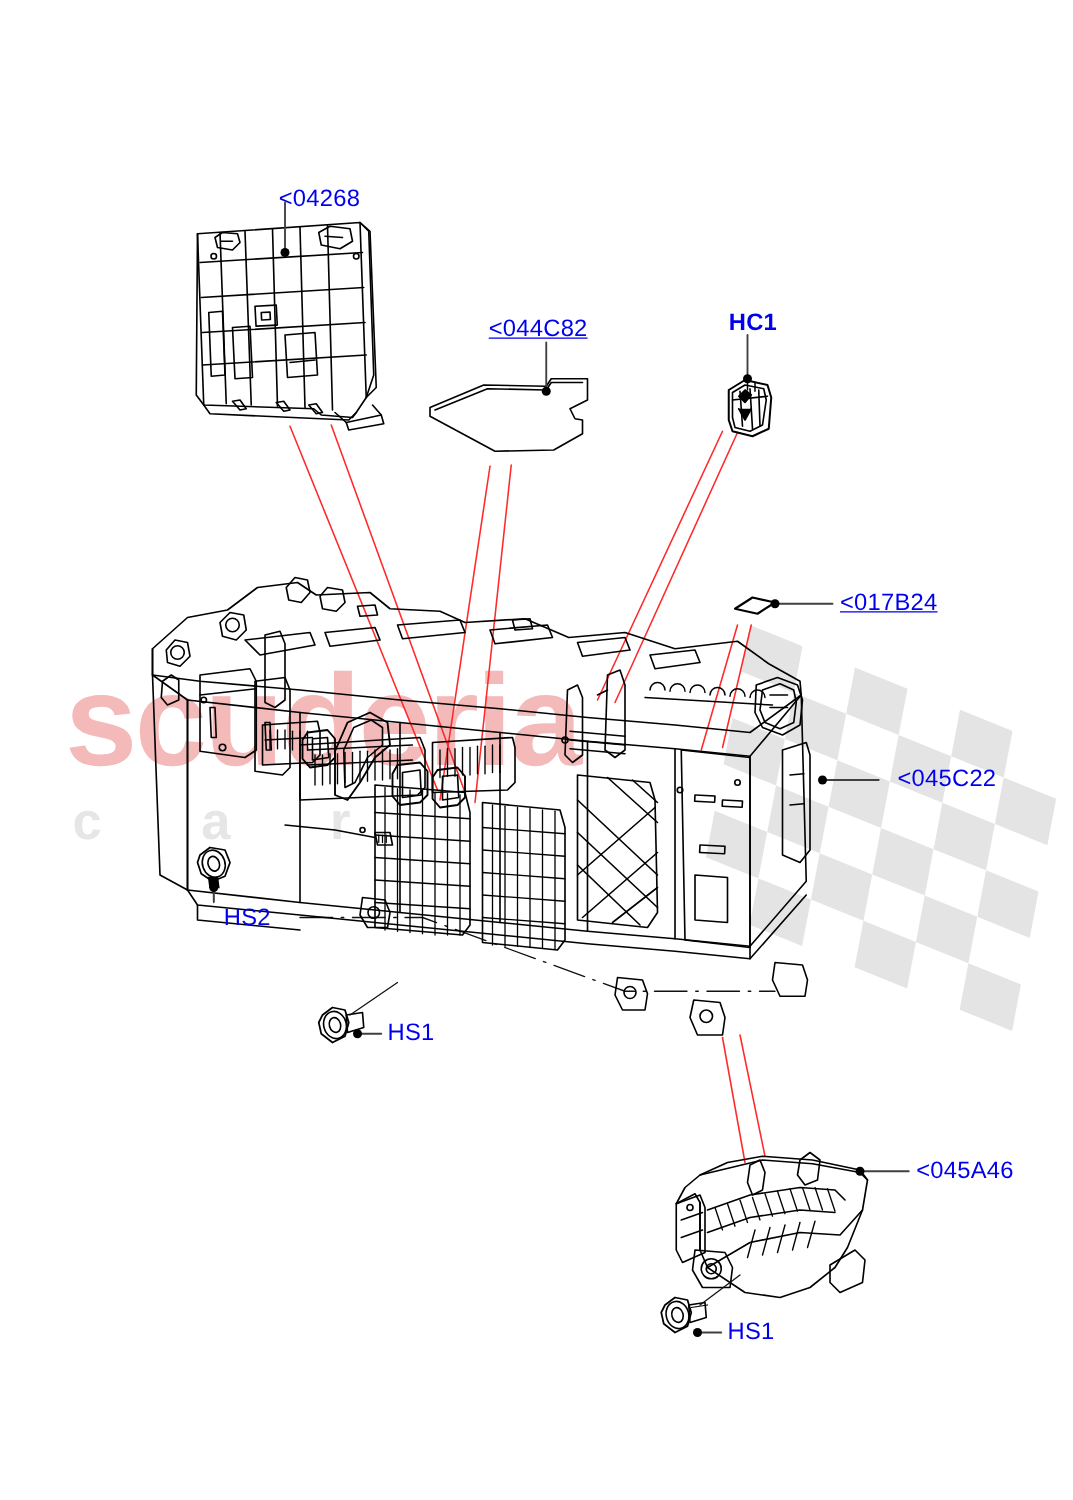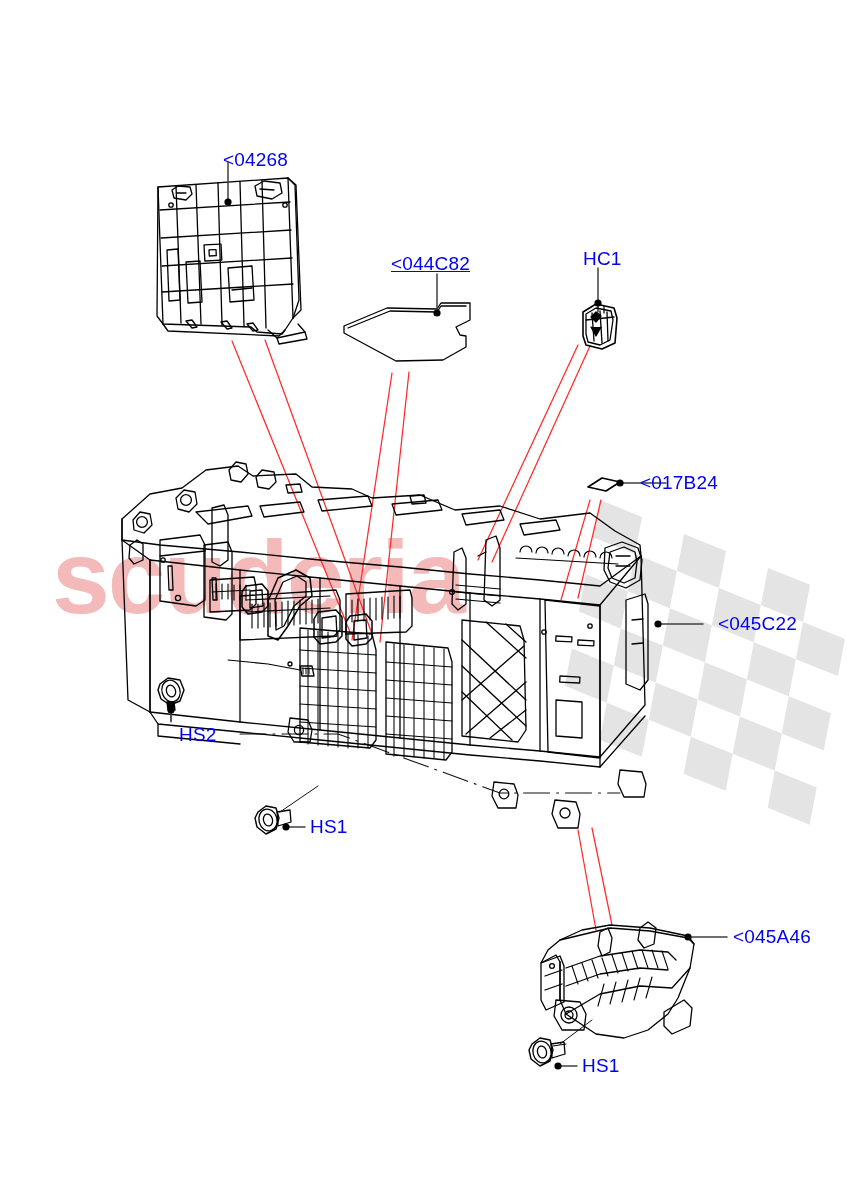--- a/index.html
+++ b/index.html
@@ -72,20 +72,21 @@
       <rect x="0" y="160" width="42" height="40"></rect>
       <rect x="84" y="160" width="42" height="40"></rect>
       <rect x="168" y="160" width="42" height="40"></rect>
       <rect x="42" y="200" width="42" height="40"></rect>
       <rect x="126" y="200" width="42" height="40"></rect>
       <rect x="210" y="200" width="42" height="40"></rect>
     </g>
   </svg>
 
   <div class="wm-scuderia">scuderia</div>
+  <div class="wm-car">c a r</div>
 
   <svg width="858" height="1200" viewBox="0 0 858 1200" fill="none" stroke="#000" stroke-width="1.3" stroke-linejoin="round" stroke-linecap="round">
 
     <g stroke="#ff2a2a" stroke-width="1.25">
       <line x1="232" y1="341" x2="350" y2="632"></line>
       <line x1="265" y1="340" x2="372" y2="634"></line>
       <line x1="392" y1="373" x2="352" y2="640"></line>
       <line x1="409" y1="372" x2="380" y2="642"></line>
       <line x1="578" y1="345" x2="478" y2="560"></line>
       <line x1="590" y1="346" x2="492" y2="562"></line>
@@ -489,21 +490,21 @@
       <line x1="690" y1="937" x2="727" y2="937"></line>
       <circle cx="688" cy="937" r="3.6" fill="#000" stroke="none"></circle>
 
       <line x1="560" y1="1066" x2="577" y2="1066"></line>
       <circle cx="558" cy="1066" r="3.6" fill="#000" stroke="none"></circle>
     </g>
   </svg>
 
   <div class="lbl" style="left:187px;top:150px;margin-left:36px;">&lt;04268</div>
   <div class="lbl" style="left:391px;top:254px;text-decoration:underline;">&lt;044C82</div>
-  <div class="lbl" style="left:583px;top:249px;">HC1</div>
-  <div class="lbl" style="left:640px;top:473px;">&lt;017B24</div>
+  <div class="lbl" style="left:583px;top:249px;font-weight:bold;">HC1</div>
+  <div class="lbl" style="left:672px;top:473px;text-decoration:underline;">&lt;017B24</div>
   <div class="lbl" style="left:718px;top:614px;">&lt;045C22</div>
   <div class="lbl" style="left:179px;top:725px;">HS2</div>
   <div class="lbl" style="left:310px;top:817px;">HS1</div>
   <div class="lbl" style="left:733px;top:927px;text-align:right;">&lt;045A46</div>
   <div class="lbl" style="left:582px;top:1056px;">HS1</div>
 
 </div>
 
 </body></html>

